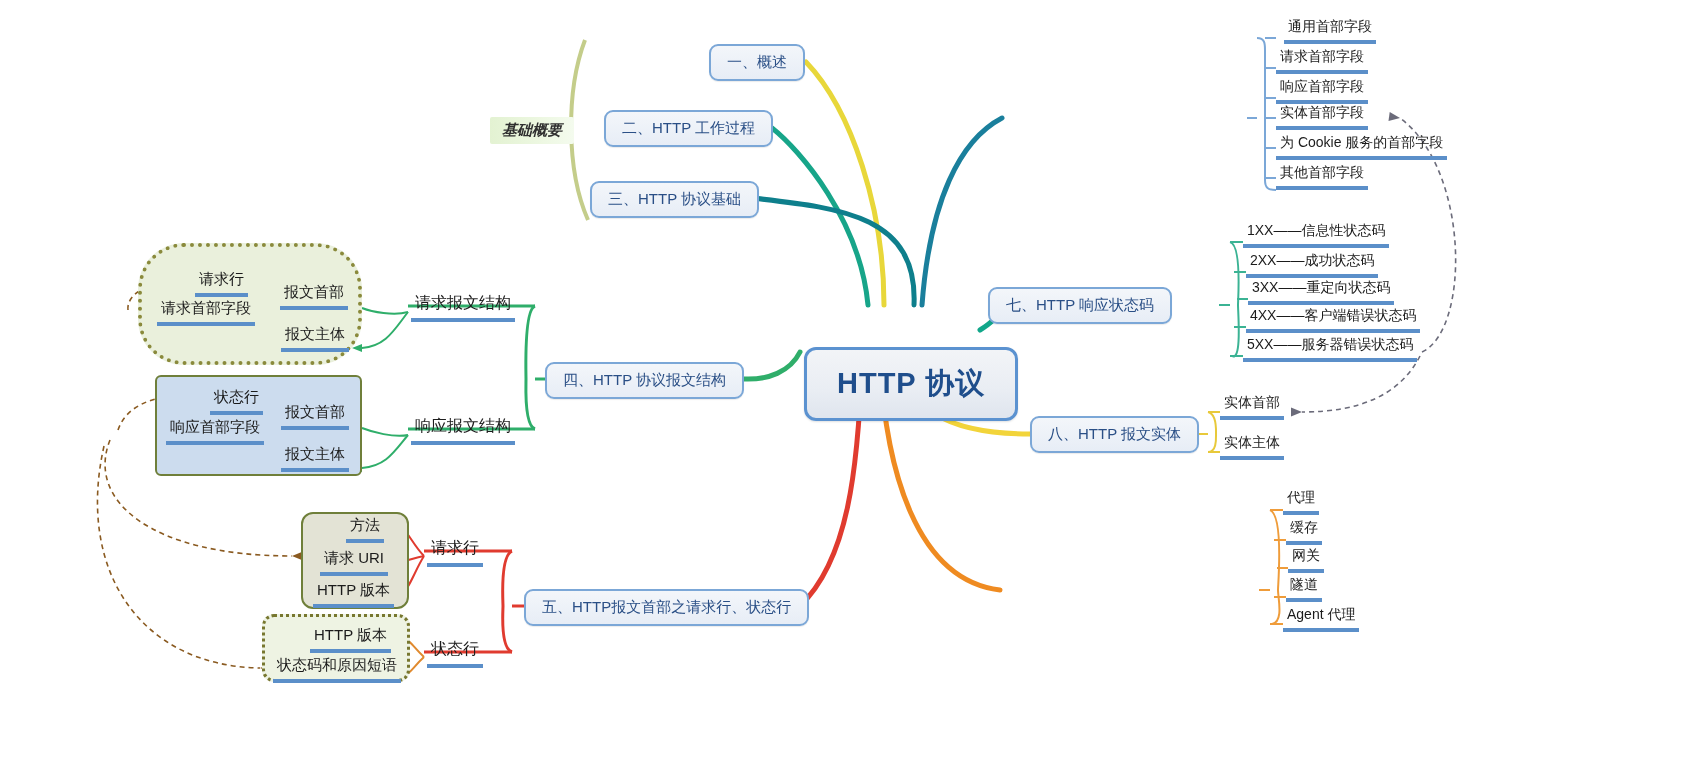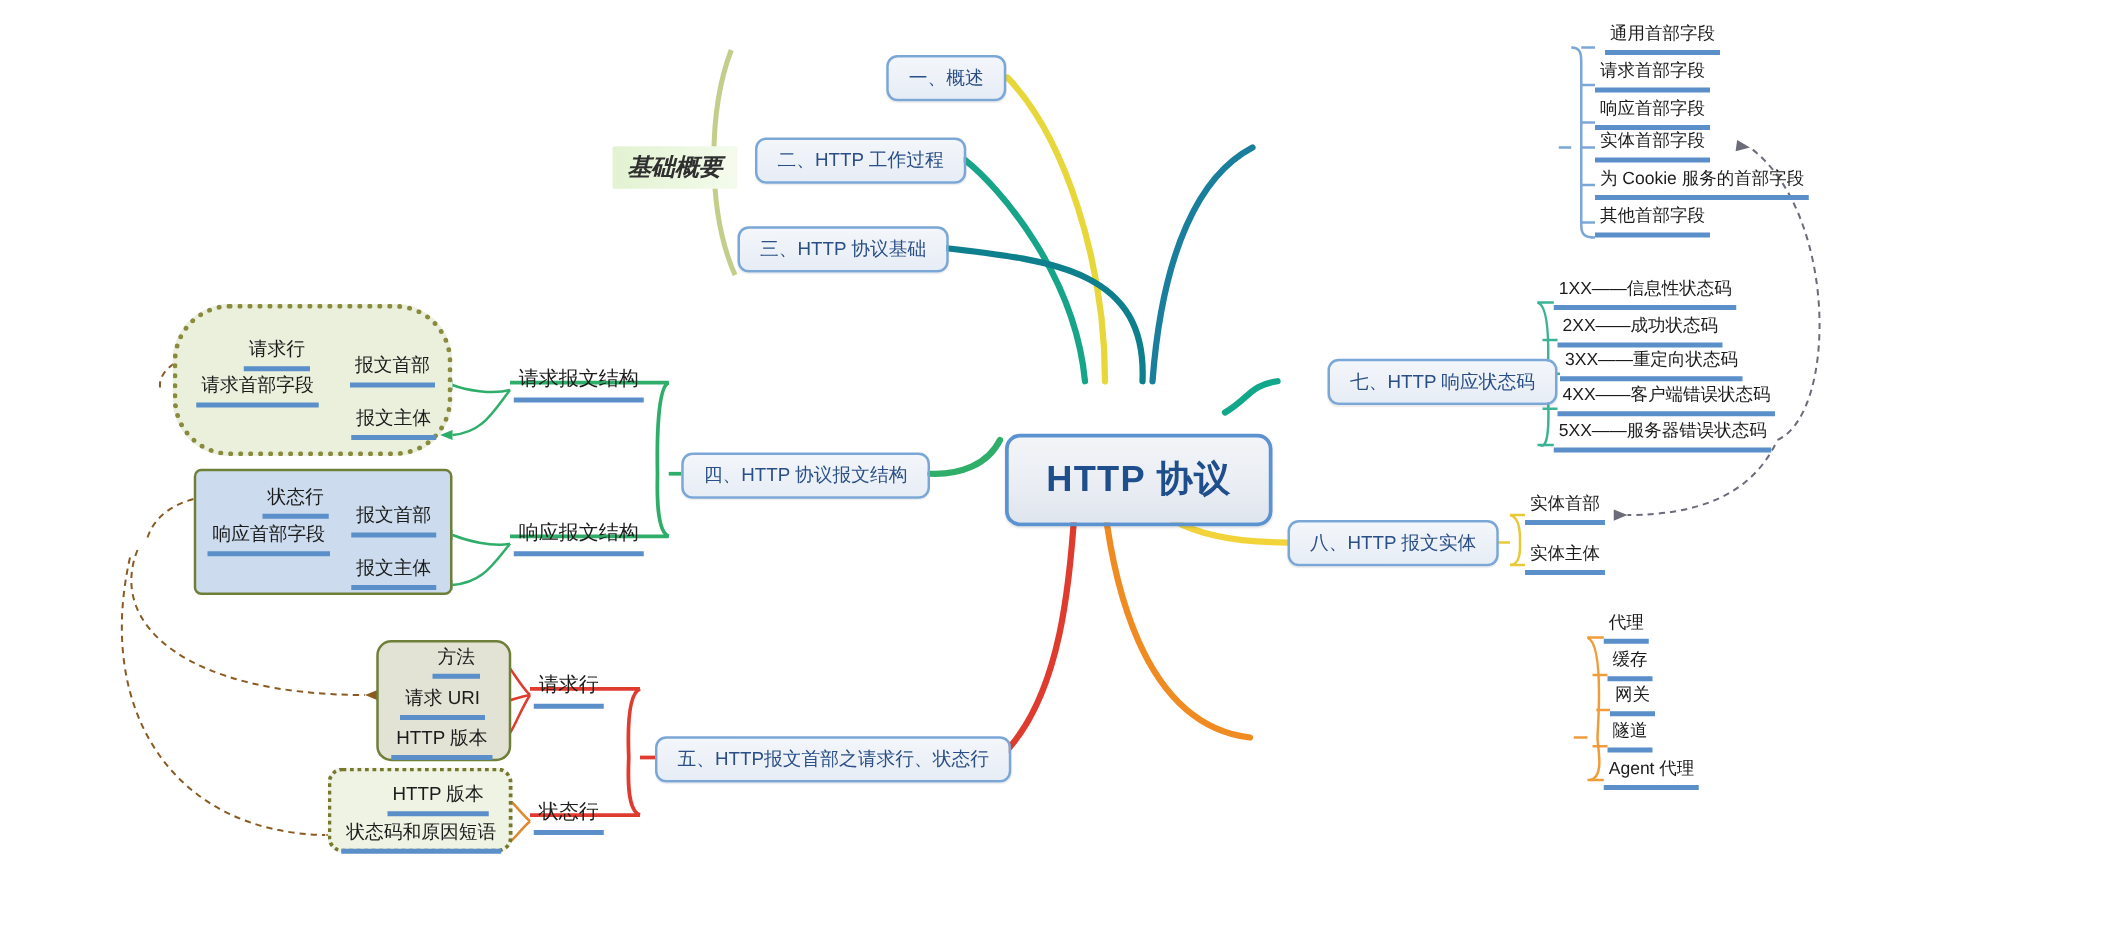--- a/index.html
+++ b/index.html
@@ -24,21 +24,21 @@
     color:#2a4f86;font-size:15px;padding:7px 16px;
     box-shadow:0 1px 1px rgba(0,0,0,.08);
   }
   .leaf{color:#1b1b1b;font-size:15px;padding:0 4px 4px 4px;
         border-bottom:4px solid #5b8fc9;}
   .leaf.sm{font-size:14px;}
   .plainlabel{color:#1d1d1d;font-size:16px;padding:0 4px 4px 4px;
         border-bottom:4px solid #5b8fc9;}
   .hl{
     background:linear-gradient(90deg,#e3f2d2 0%,#ecf7e0 55%,#f4fbee 100%);
-    color:#2f2f2f;font-style:italic;font-weight:bold;font-size:19px;
+    color:#2f2f2f;font-style:italic;font-weight:bold;font-size:15px;
     padding:4px 12px;border-radius:2px;
   }
 
   
   .grp{position:absolute;box-sizing:border-box;}
   .grp-cloud{
     background:#eaf0dc;
     border:4px dotted #8a8a3c;
     border-radius:46px;
   }
@@ -196,21 +196,21 @@
 
   <div class="node topic" style="left:545px;top:362px;">
     <span>四、HTTP 协议报文结构</span>
   </div>
 
   <div class="node topic" style="left:524px;top:589px;">
     <span>五、HTTP报文首部之请求行、状态行</span>
   </div>
 
 
-  <div class="node topic" style="left:1062px;top:287px;">
+  <div class="node topic" style="left:988px;top:287px;">
     <span>七、HTTP 响应状态码</span>
   </div>
 
   <div class="node topic" style="left:1030px;top:416px;">
     <span>八、HTTP 报文实体</span>
   </div>
 
 
   <div class="node plainlabel" style="left:411px;top:293px;">
     <span>请求报文结构</span>

